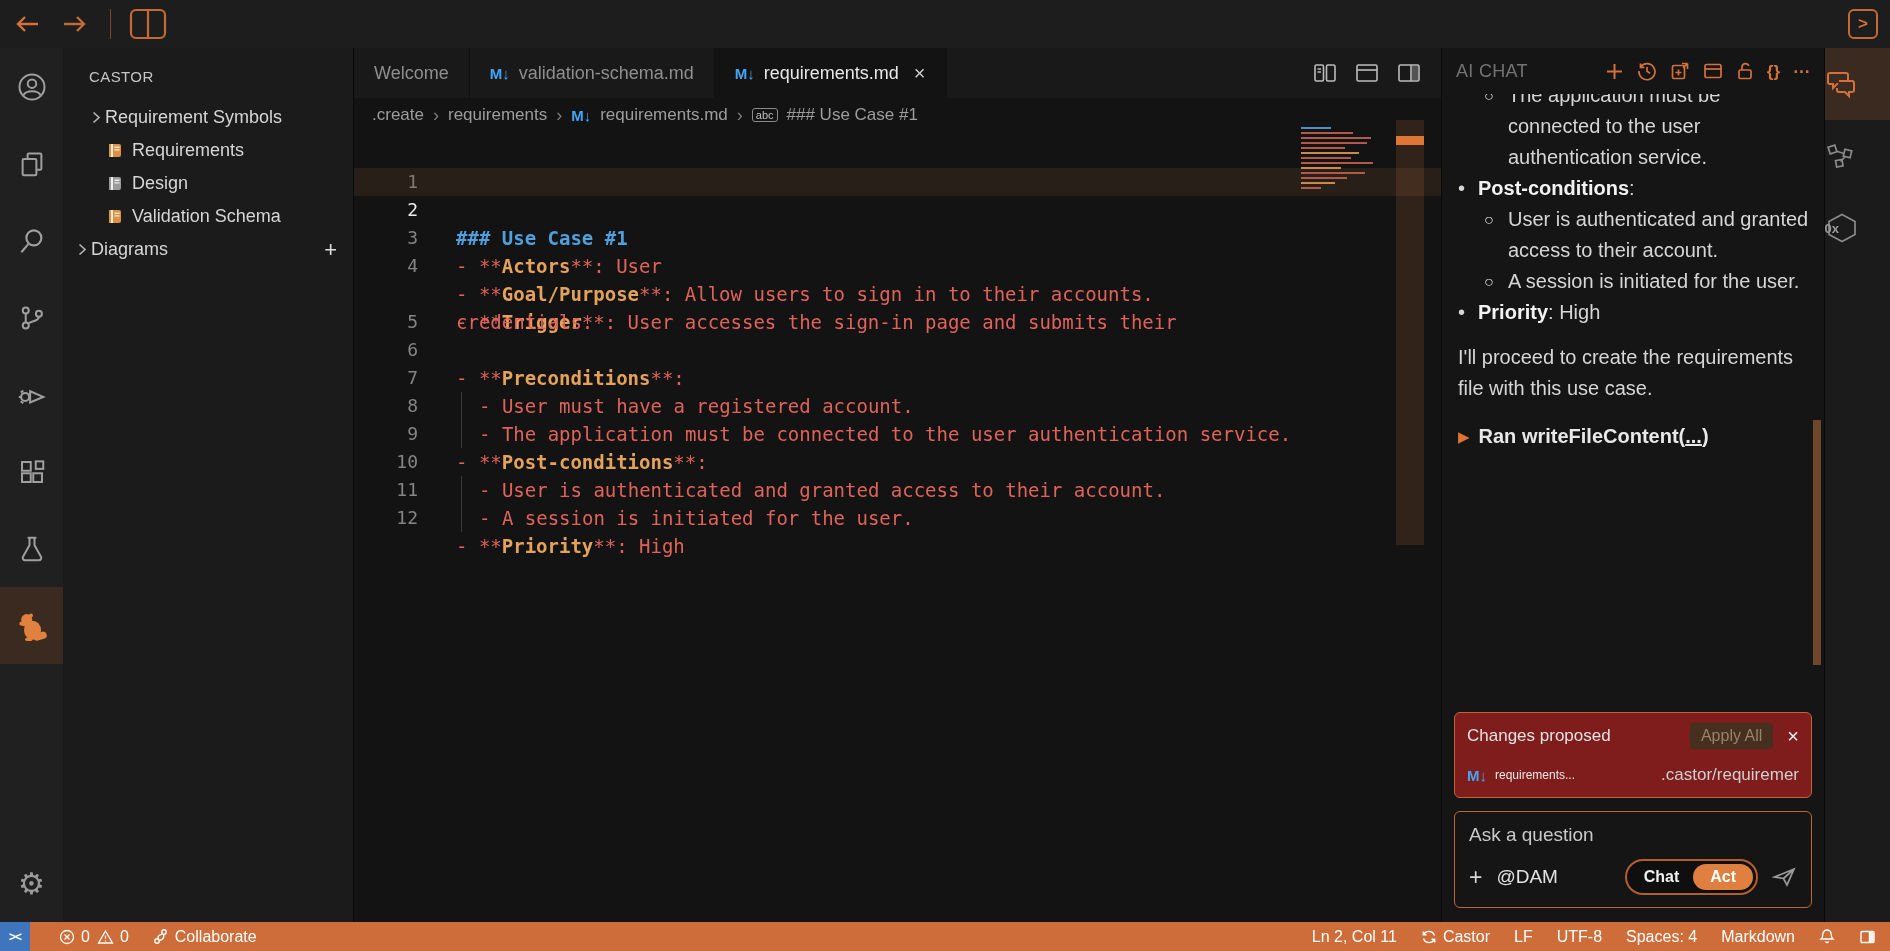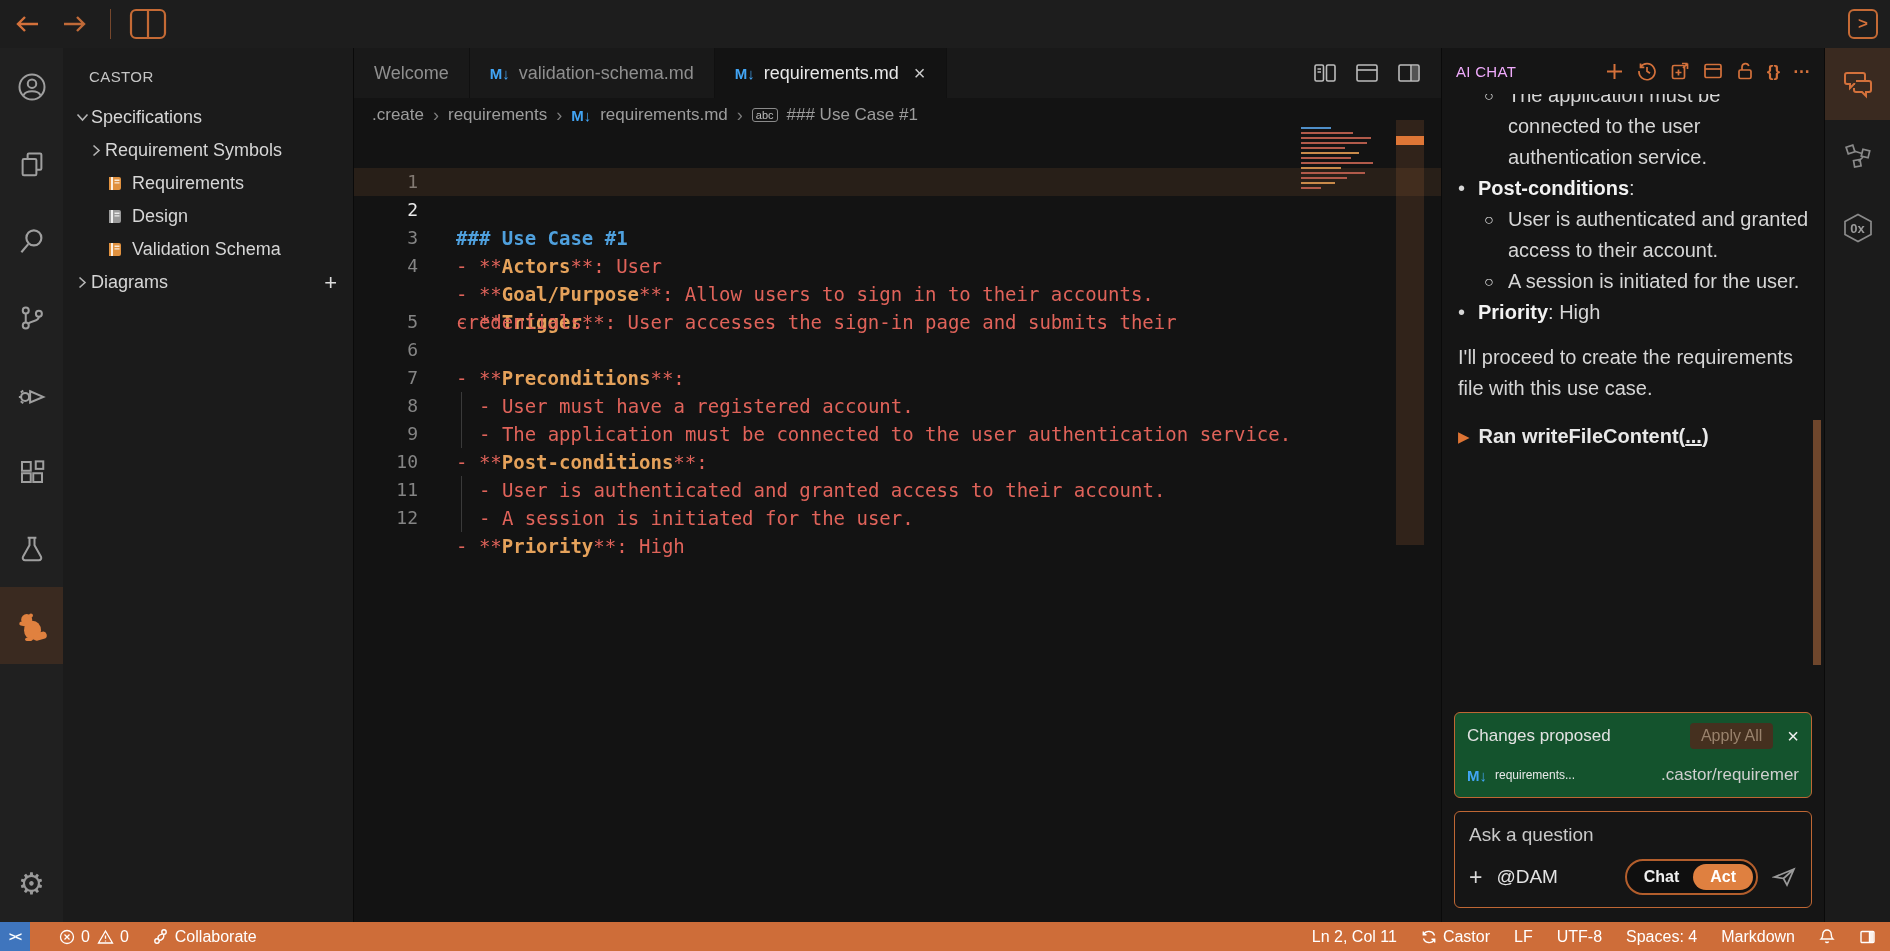--- a/index.html
+++ b/index.html
@@ -69,37 +69,37 @@
   .mbar:nth-child(7){width:50px;} .mbar:nth-child(8){width:72px;} .mbar:nth-child(9){width:40px;background:#c98a4a;}
   .mbar:nth-child(10){width:64px;} .mbar:nth-child(11){width:46px;} .mbar:nth-child(12){width:34px;background:#c98a4a;}
   .mbar:nth-child(13){width:20px;}
   .mm-strip { position:absolute; top:72px; right:17px; width:28px; height:425px; background:rgba(160,95,55,.22); }
   .mm-cursorband { position:absolute; top:88px; right:17px; width:28px; height:9px; background:#de7636; }
 
   
   .chat { width:383px; background:#151515; border-left:1px solid #0a0a0a; display:flex;
           flex-direction:column; position:relative; }
   .chat-header { height:46px; display:flex; align-items:center; padding:0 14px; flex:none; }
-  .chat-title { font-size:15px; color:#f0abfc; letter-spacing:.3px; }
+  .chat-title { font-size:18px; color:#737373; letter-spacing:.3px; }
   .chat-tools { margin-left:auto; display:flex; align-items:center; gap:13px; color:#d4713b; }
   .ct-text { font-size:17px; font-weight:bold; color:#d4713b; line-height:1; }
   .chat-body { flex:1; overflow:hidden; padding:0 14px 0 16px; font-size:20px; line-height:31px; color:#d6d6d6; }
   .chat-inner { margin-top:-14px; }
   .cb1 { display:flex; } .cb1 .dot { width:20px; flex:none; }
   .cb2 { display:flex; padding-left:26px; } .cb2 .circ { width:24px; flex:none; font-size:16px; }
   .cbold { color:#f2f2f2; font-weight:bold; }
   .cpara { margin:14px 0; }
   .tool-row { margin:17px 0; display:flex; align-items:center; gap:9px; }
   .tool-arrow { color:#dd7434; font-size:15px; }
   .tool-text { font-weight:bold; color:#e8e8e8; }
   .tool-text .u { text-decoration:underline; }
   .chat-scrollbar { position:absolute; right:3px; top:372px; width:8px; height:245px; background:#6e462c; }
 
   .changes { margin:6px 12px 0; border:1px solid #bf6734; border-radius:6px; padding:10px 12px 12px;
-             background:#14532d; flex:none; }
+             background:#7f1d1d; flex:none; }
   .ch-head { display:flex; align-items:center; }
   .ch-title { font-size:17px; color:#e2e2e2; }
   .applyall { margin-left:auto; background:#45301f; color:#99826c; font-size:16px; padding:4px 11px;
               border-radius:4px; border:none; font-family:inherit;text-align:center; }
   .ch-close { font-size:20px; color:#f0f0f0; margin-left:14px; cursor:pointer; }
   .ch-row { margin-top:16px; display:flex; align-items:center; gap:8px; white-space:nowrap; overflow:hidden; }
   .ch-file { color:#e8e8e8; font-size:12px; }
   .ch-path { margin-left:auto; color:#cfcfcf; font-size:17px; }
 
   .ask { margin:13px 12px 14px; border:1px solid #bf6734; border-radius:6px; padding:12px 14px;
@@ -113,21 +113,21 @@
   .ask-spacer { flex:1; }
   .toggle { display:flex; align-items:center; border:2px solid #b35e2c; border-radius:999px;
             padding:3px; background:#0f0f0f; }
   .t-chat { padding:2px 14px; font-size:16px; font-weight:bold; color:#f0f0f0; cursor:pointer; }
   .t-act { padding:4px 17px; font-size:16px; font-weight:bold; color:#ffffff; background:#df8040;
            border-radius:999px; cursor:pointer; }
 
   
   .rail { width:66px; background:#1b1b1b; border-left:1px solid #0a0a0a; display:flex;
           flex-direction:column; align-items:center; }
-  .rail-item { width:66px; height:72px; display:flex; align-items:center; justify-content:center;
+  .rail-item { width:66px; height:72px; display:flex; align-items:center; justify-content:flex-start;
                cursor:pointer; position:relative; }
   .rail-item.active { background:#3a2a20; }
   .hex-label { position:absolute; font-size:13px; color:#9a9a9a; font-weight:bold; }
 
   
   .status { height:29px; background:#ce6d39; display:flex; align-items:center; color:#fff; font-size:16px; }
   .remote { width:30px; height:29px; background:#3f75bd; display:flex; align-items:center;
             justify-content:center; font-size:12px; font-weight:bold; letter-spacing:-1px; }
   .st-left { display:flex; align-items:center; gap:7px; padding-left:13px; }
   .st-item { display:flex; align-items:center; gap:6px; cursor:pointer; }
@@ -225,28 +225,20 @@
     </div>
     <div class="act-spacer"></div>
     <div class="act-item">
       <span class="gear-glyph">⚙</span>
     </div>
   </div>
 
   <div class="sidebar">
     <div class="sidebar-title">CASTOR</div>
 
-    <div class="tree-row tw0">
-      <span class="chev">
-        <svg width="13" height="9" viewBox="0 0 13 9" fill="none" stroke="#b5b5b5" stroke-width="1.6">
-            <path d="M1.5 1.5 L6.5 7 L11.5 1.5"></path>
-          </svg>
-      </span>
-      <span>Specifications</span>
-    </div>
 
     <div class="tree-row tw1">
       <span class="chev">
         <svg width="9" height="13" viewBox="0 0 9 13" fill="none" stroke="#b5b5b5" stroke-width="1.6">
             <path d="M1.5 1.5 L7 6.5 L1.5 11.5"></path>
           </svg>
       </span>
       <span>Requirement Symbols</span>
     </div>
 

